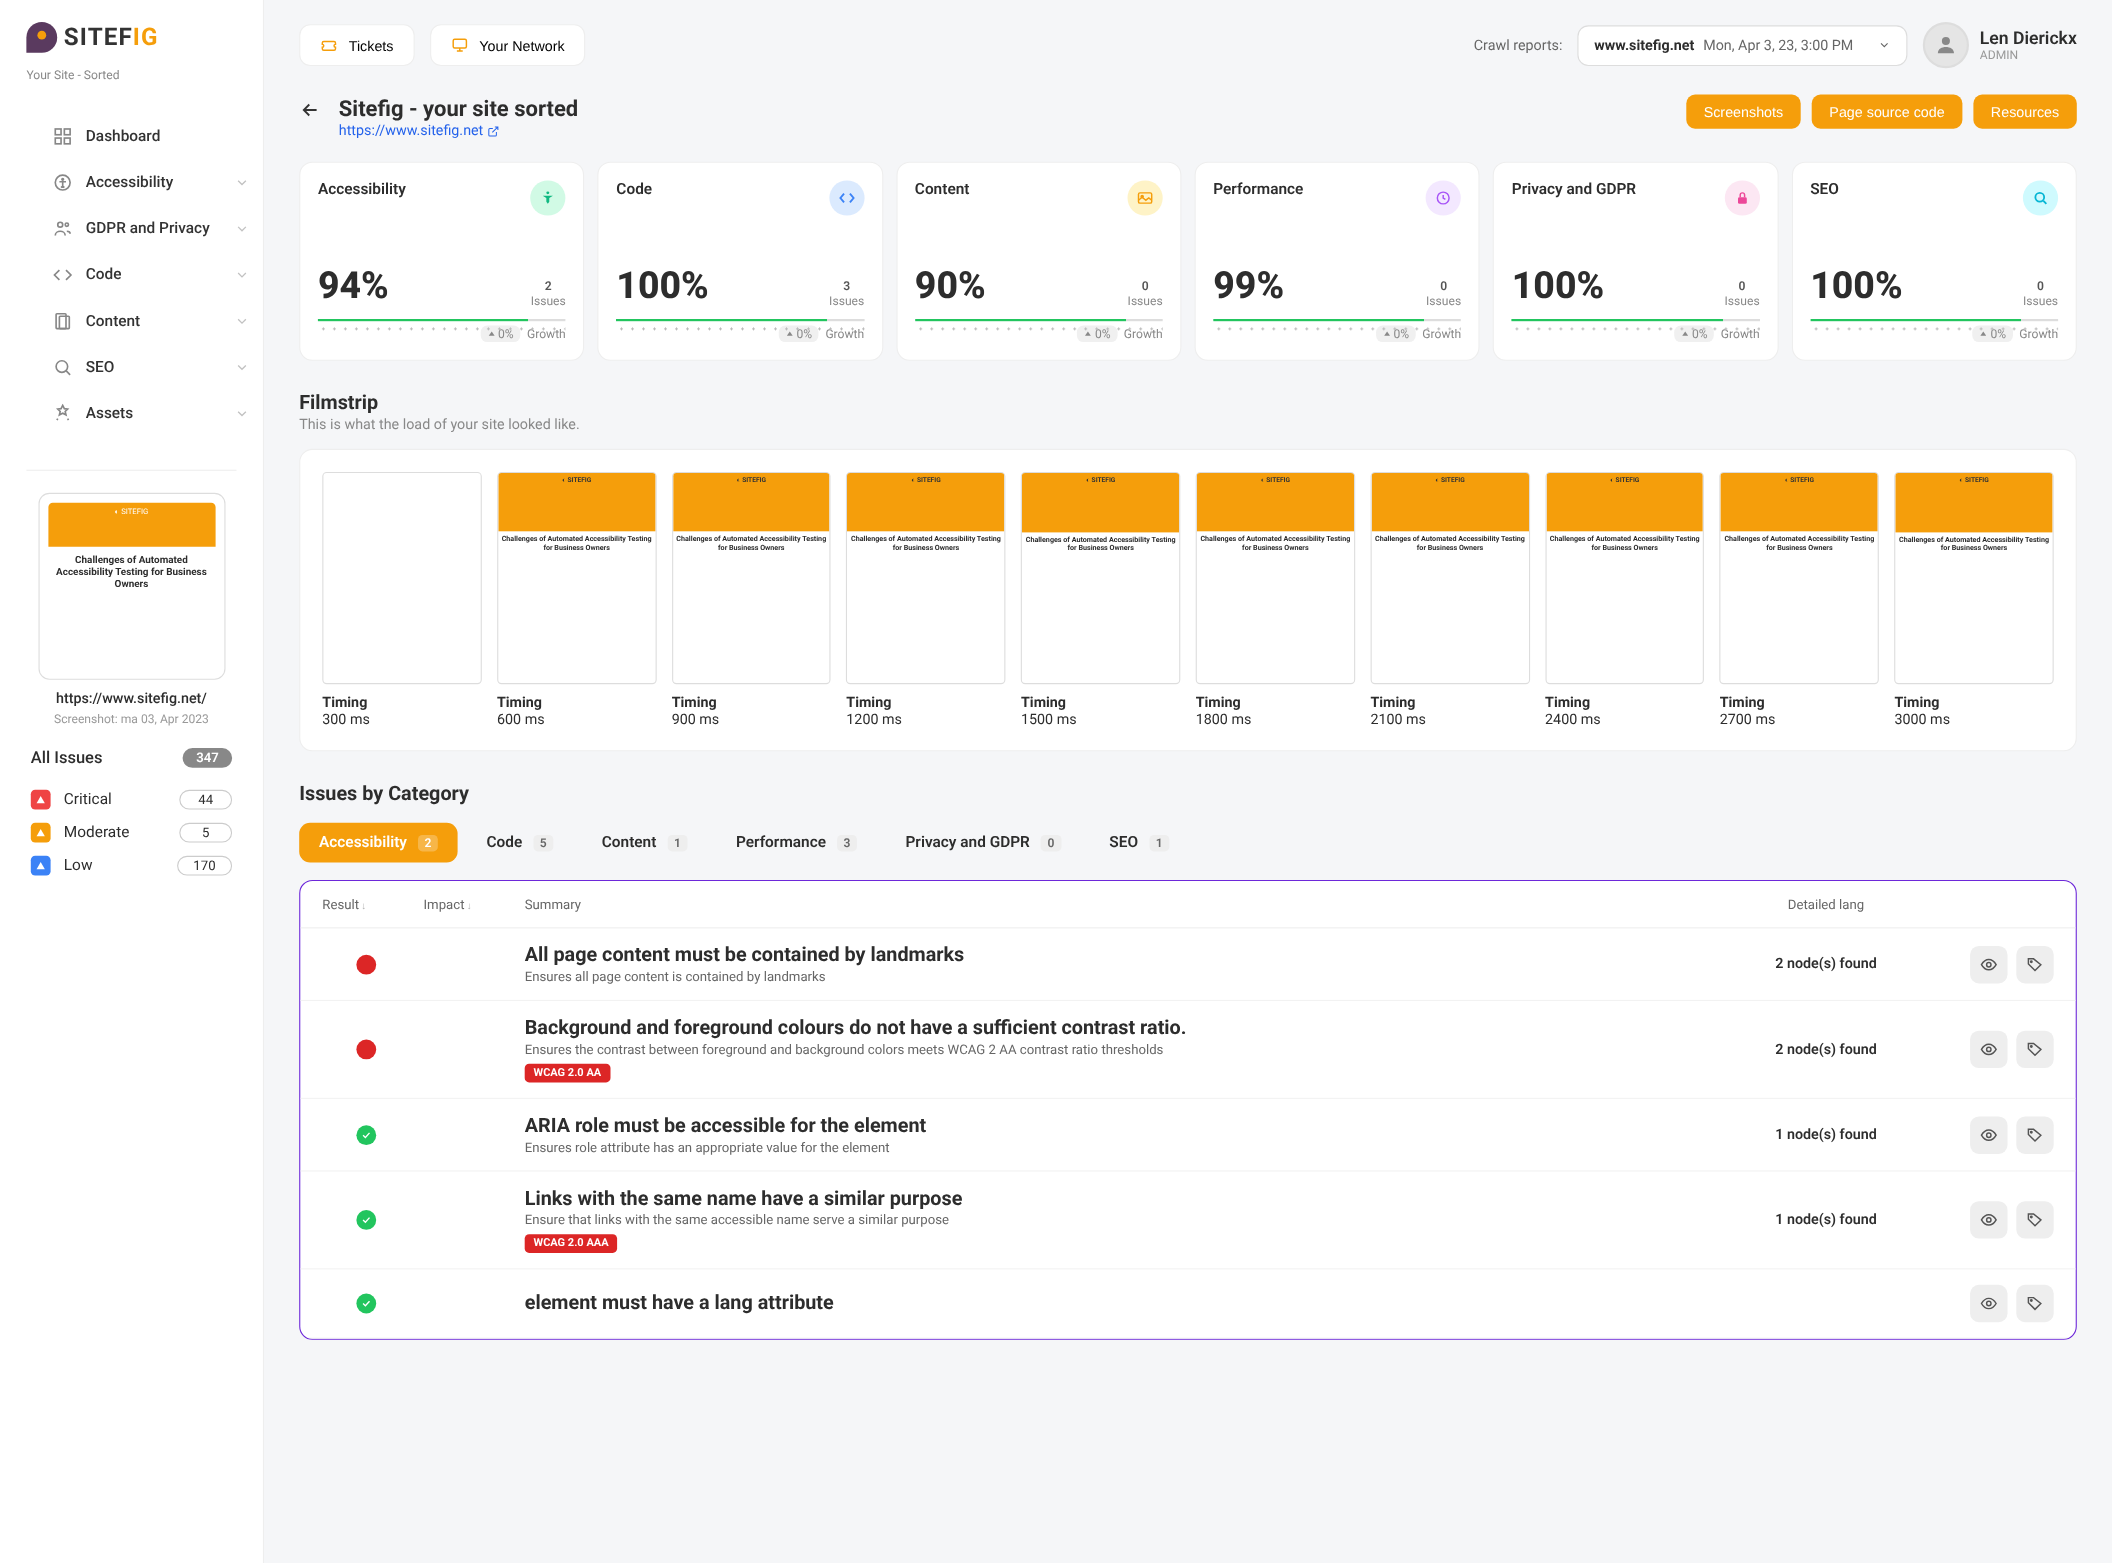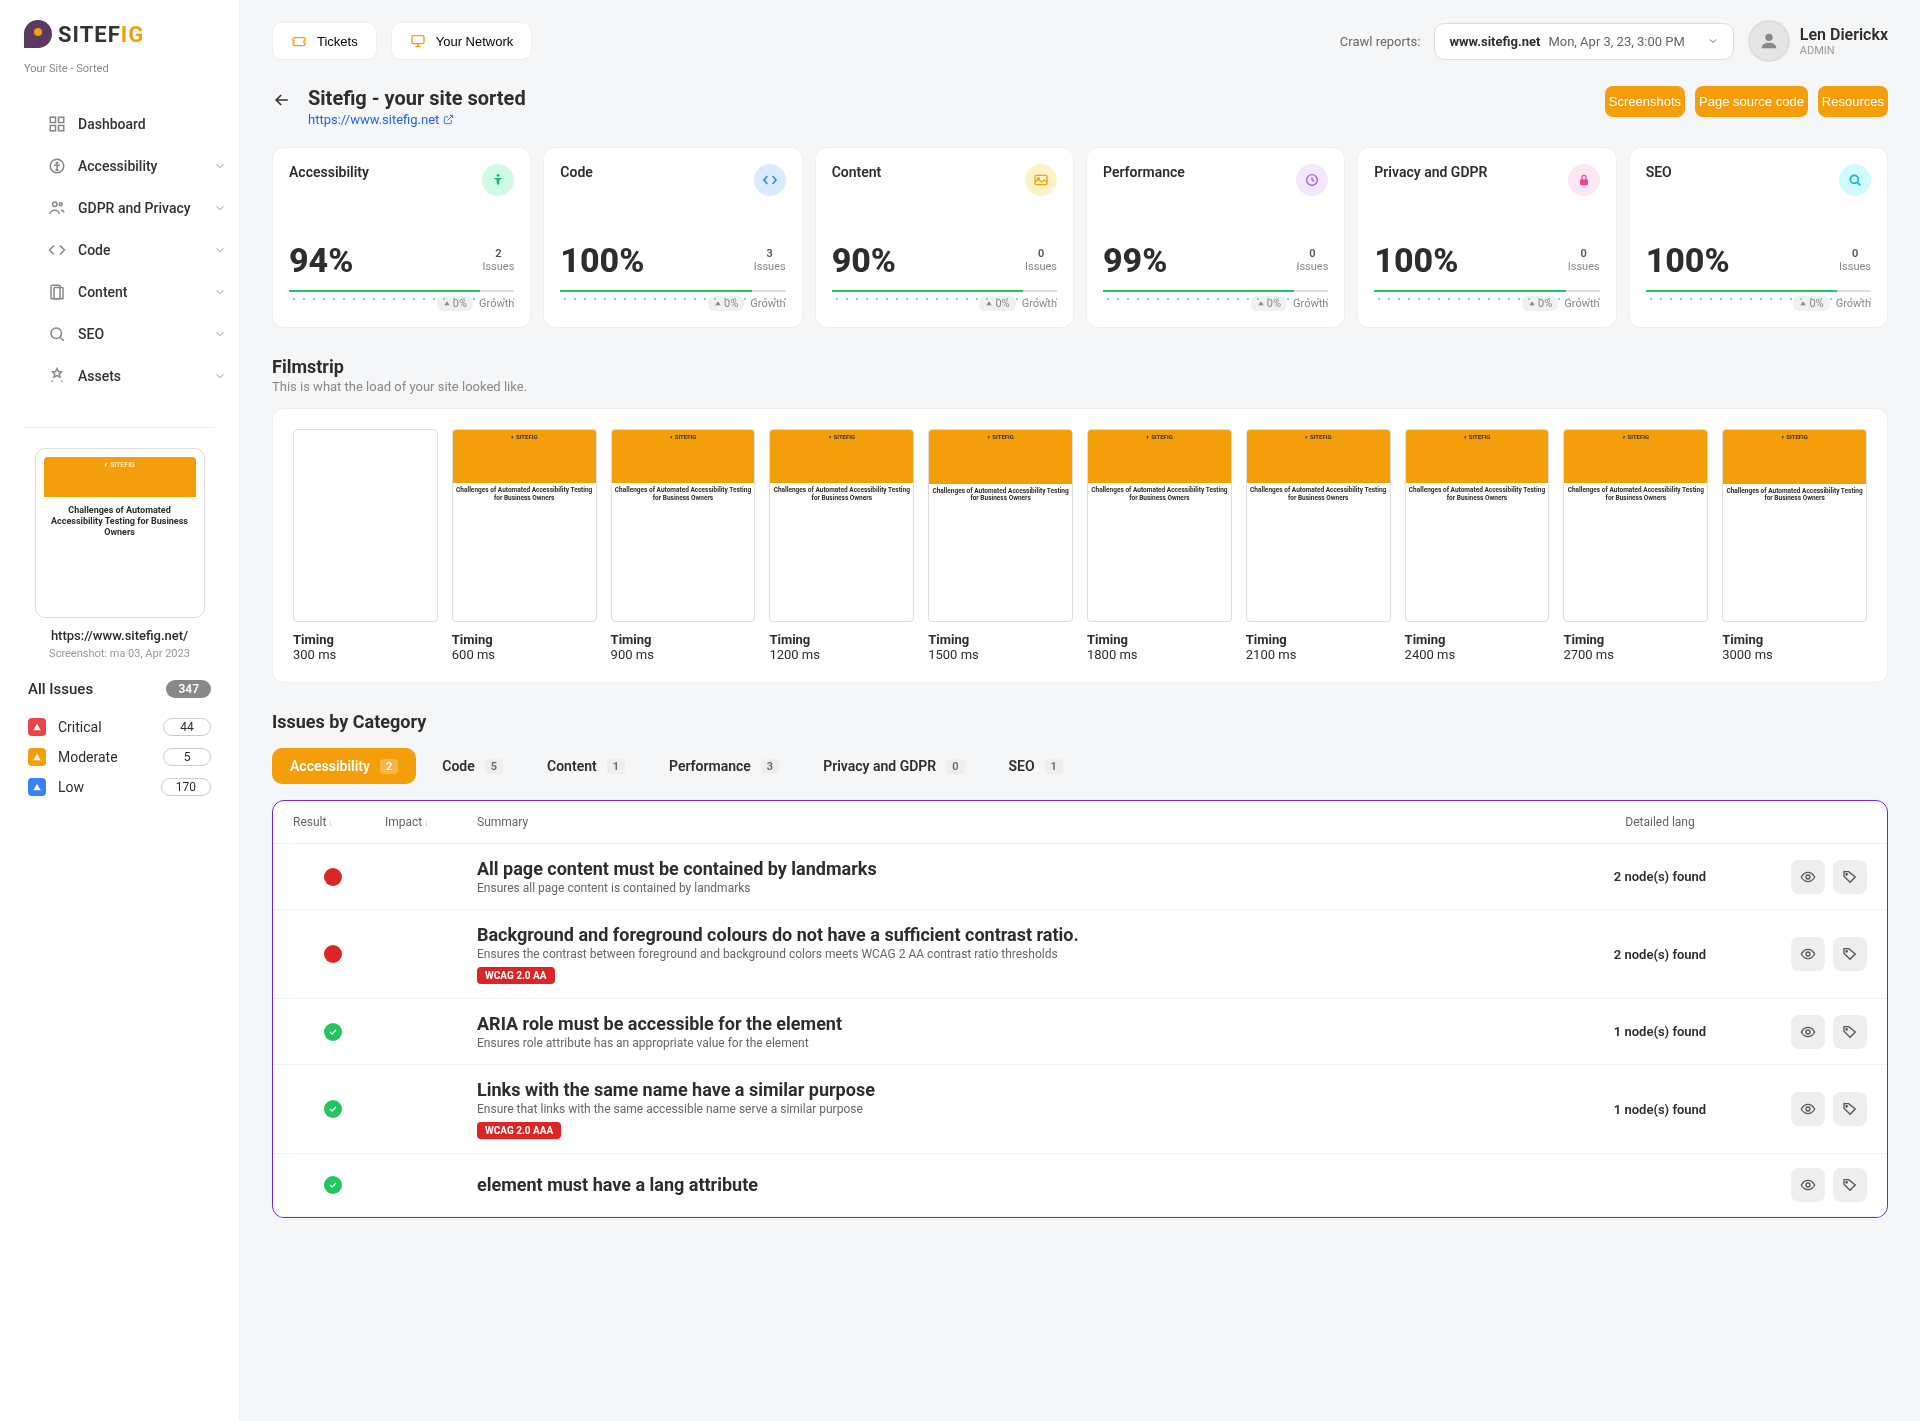--- a/index.html
+++ b/index.html
@@ -39,28 +39,28 @@
 .crawl-select{background:#fff;border:1px solid #ddd;border-radius:10px;padding:10px 14px;display:flex;align-items:center;gap:8px;cursor:pointer;font-size:13px;}
 .avatar{width:42px;height:42px;border-radius:50%;border:2px solid #ddd;background:#e5e5e5;display:flex;align-items:center;justify-content:center;}
 .user-block{display:flex;align-items:center;gap:10px;}
 .user-name{font-weight:600;font-size:16px;}
 .user-role{font-size:11px;color:#999;}
 .page-head{display:flex;align-items:flex-start;gap:16px;margin-bottom:20px;}
 .back{width:20px;height:20px;margin-top:4px;cursor:pointer;}
 .page-title{font-size:20px;font-weight:700;}
 .page-url{color:#2563eb;font-size:13px;margin-top:2px;display:flex;align-items:center;gap:4px;}
 .head-actions{margin-left:auto;display:flex;gap:10px;}
-.btn-orange{background:#f59e0b;color:#fff;border:none;border-radius:8px;padding:8px 4px;font-weight:500;cursor:pointer;font-size:13px;}
+.btn-orange{background:#f59e0b;color:#fff;border:none;border-radius:8px;padding:8px 16px;font-weight:500;cursor:pointer;font-size:13px;}
 .cards{display:grid;grid-template-columns:repeat(6,1fr);gap:12px;margin-bottom:28px;}
 .card{background:#fff;border:1px solid #eee;border-radius:12px;padding:16px;position:relative;}
 .card-head{display:flex;align-items:flex-start;justify-content:space-between;margin-bottom:8px;}
 .card-title{font-size:14px;font-weight:600;}
 .card-icon{width:32px;height:32px;border-radius:50%;display:flex;align-items:center;justify-content:center;}
 .ci-green{background:#d1fae5;} .ci-blue{background:#dbeafe;} .ci-yellow{background:#fef3c7;} .ci-purple{background:#f3e8ff;} .ci-pink{background:#fce7f3;} .ci-cyan{background:#cffafe;}
-.card-body{display:flex;align-items:center;gap:24px;margin-top:44px;}
+.card-body{display:flex;align-items:flex-end;gap:24px;margin-top:44px;}
 .card-pct{font-size:34px;font-weight:800;}
 .card-iss{text-align:center;font-size:11px;color:#888;margin-left:auto;}
 .card-iss .n{display:block;font-weight:600;color:#555;}
 .spark{height:2px;background:linear-gradient(90deg,#22c55e 85%,#ddd 85%);margin:10px 0 4px;position:relative;}
 .spark.dots::after{content:"";position:absolute;width:100%;height:10px;top:4px;background-image:radial-gradient(#bbb 1px,transparent 1px);background-size:10px 10px;}
 .growth{display:flex;align-items:center;justify-content:flex-end;gap:6px;font-size:11px;color:#888;}
 .growth .badge{background:#f0f0f0;border-radius:6px;padding:1px 6px;display:flex;align-items:center;gap:2px;}
 .section-title{font-size:18px;font-weight:700;margin-bottom:2px;}
 .section-sub{font-size:13px;color:#888;margin-bottom:14px;}
 .filmstrip{background:#fff;border:1px solid #eee;border-radius:12px;padding:20px;display:grid;grid-template-columns:repeat(10,1fr);gap:14px;margin-bottom:28px;}

